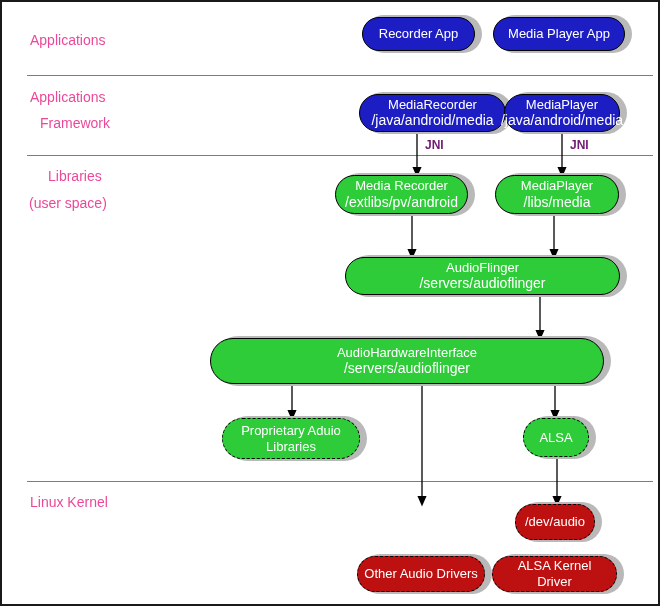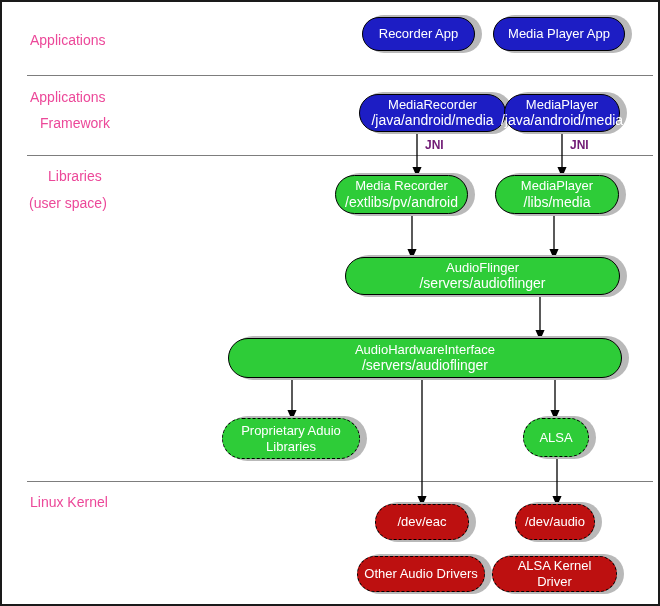--- a/index.html
+++ b/index.html
@@ -34,21 +34,21 @@
   .t { font-size:13px; }
   .p { font-size:14px; }
 
   .n-recorder-app     { left:360px; top:15px;  width:113px; height:34px; }
   .n-media-player-app { left:491px; top:15px;  width:132px; height:34px; }
   .n-mr-fw            { left:357px; top:92px;  width:147px; height:38px; }
   .n-mp-fw            { left:502px; top:92px;  width:116px; height:38px; }
   .n-mr-lib           { left:333px; top:173px; width:133px; height:39px;justify-content:center; }
   .n-mp-lib           { left:493px; top:173px; width:124px; height:39px; }
   .n-audioflinger     { left:343px; top:255px; width:275px; height:38px; }
-  .n-ahi              { left:226px; top:336px; width:394px; height:40px; }
+  .n-ahi              { left:208px; top:336px; width:394px; height:46px; }
   .n-proprietary      { left:220px; top:416px; width:138px; height:41px; }
   .n-alsa             { left:521px; top:416px; width:66px;  height:39px; }
   .n-dev-eac          { left:373px; top:502px; width:94px;  height:36px; }
   .n-dev-audio        { left:513px; top:502px; width:80px;  height:36px; }
   .n-other-drivers    { left:355px; top:554px; width:128px; height:36px;text-align:center; }
   .n-alsa-driver      { left:490px; top:554px; width:125px; height:36px; }
 
   .jni { position:absolute; z-index:2; color:#701a75; font-size:12px; font-weight:bold; }
   .jni1 { left:423px; top:136px; }
   .jni2 { left:568px; top:136px; }
@@ -121,23 +121,20 @@
     <span class="t">AudioHardwareInterface</span>
     <span class="p">/servers/audioflinger</span>
   </div>
   <div class="node green dashed n-proprietary">
     <span class="t">Proprietary Aduio Libraries</span>
   </div>
   <div class="node green dashed n-alsa">
     <span class="t">ALSA</span>
   </div>
 
-  <div class="node red dashed n-dev-eac">
-    <span class="t">/dev/eac</span>
-  </div>
   <div class="node red dashed n-dev-audio">
     <span class="t">/dev/audio</span>
   </div>
   <div class="node red dashed n-other-drivers">
     <span class="t">Other Audio Drivers</span>
   </div>
   <div class="node red dashed n-alsa-driver">
     <span class="t">ALSA Kernel Driver</span>
   </div>
 

